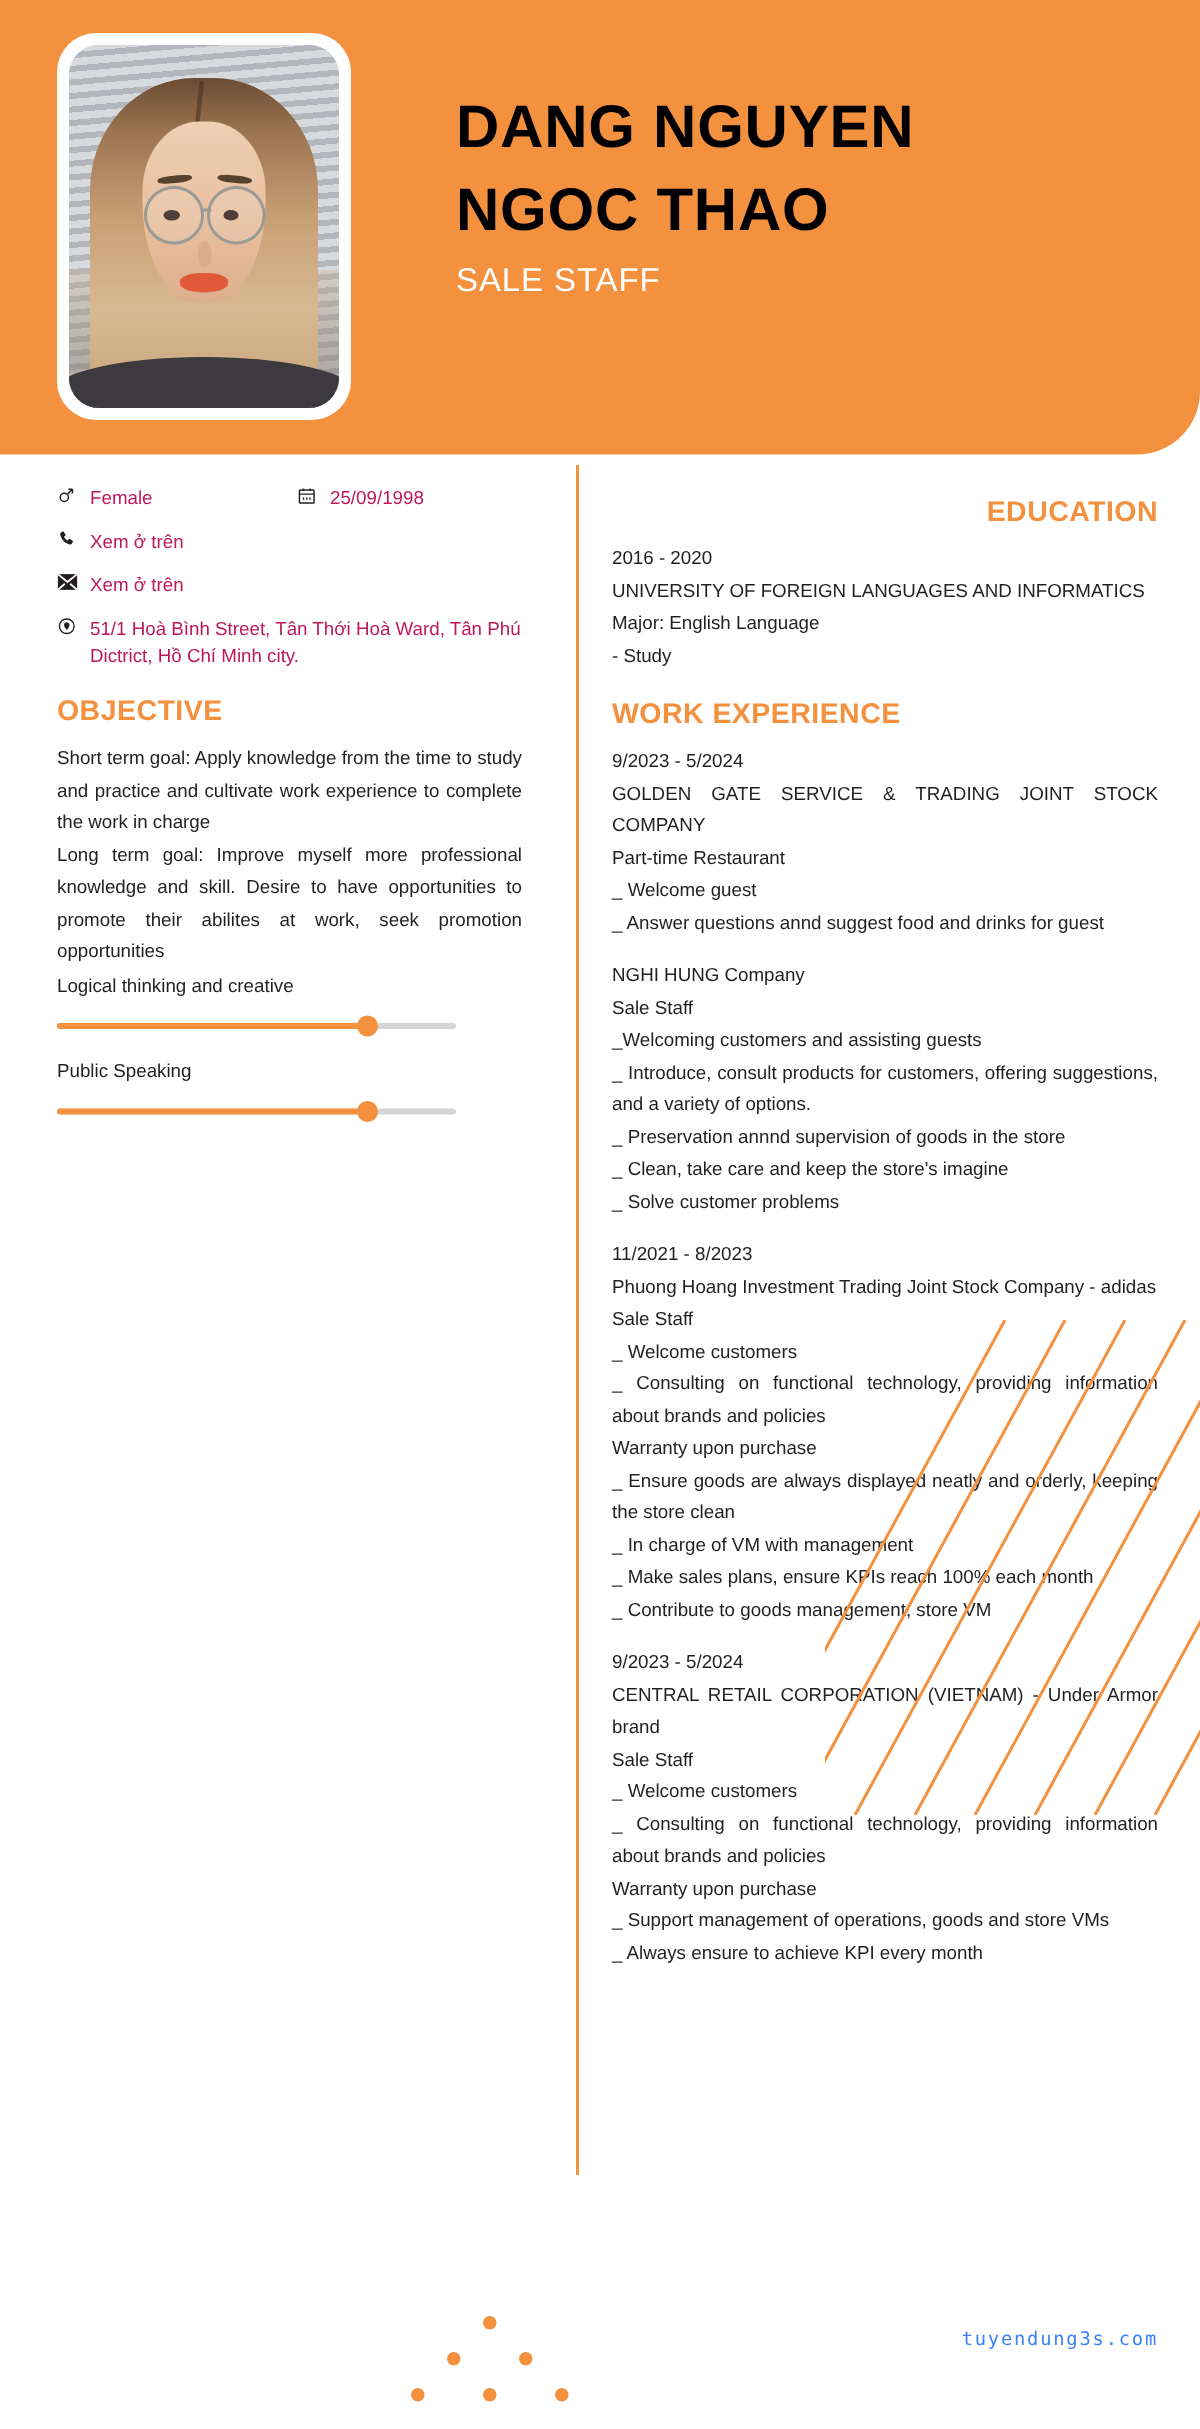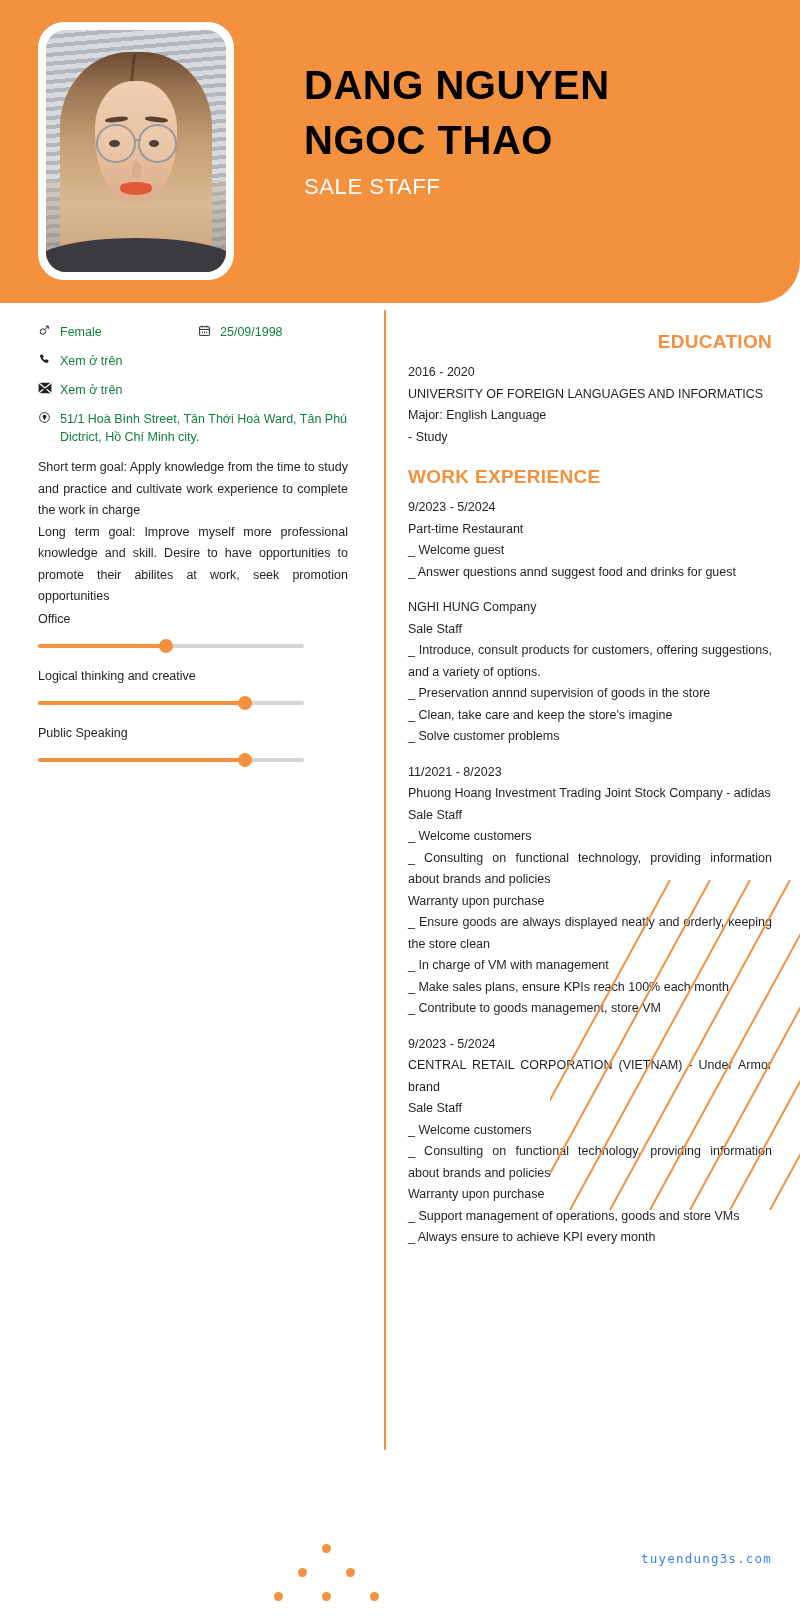--- a/index.html
+++ b/index.html
@@ -151,21 +151,21 @@
   }
 
   
   .contact { margin-top: 6px; }
   .crow {
     display: flex;
     align-items: flex-start;
     margin-bottom: 11px;
     font-size: 12.5px;
     line-height: 18px;
-    color: #15803d;
+    color: #be185d;
   }
   .cicon {
     width: 22px; min-width: 22px;
     display: flex; align-items: flex-start; justify-content: flex-start;
     padding-top: 1px;
     color: #231f20;
   }
   .cicon svg { display:block; }
   .crow-pair { display: flex; margin-bottom: 11px; }
   .crow-pair .crow { margin-bottom: 0; }
@@ -358,32 +358,25 @@
           <svg width="13" height="13" viewBox="0 0 24 24" fill="none" stroke="#231f20" stroke-width="1.7">
             <circle cx="12" cy="12" r="9"></circle>
             <path d="M12 7c-1.9 0-3.4 1.5-3.4 3.4 0 2.4 3.4 6 3.4 6s3.4-3.6 3.4-6C15.4 8.5 13.9 7 12 7z" fill="#231f20" stroke="none"></path>
           </svg>
         </span>
         <span class="ctext">51/1 Hoà Bình Street, Tân Thới Hoà Ward, Tân Phú Dictrict, Hồ Chí Minh city.</span>
       </div>
 
     </div>
 
+    <h2 class="sec">OBJECTIVE</h2>
     <p class="body">Short term goal: Apply knowledge from the time to study and practice and cultivate work experience to complete the work in charge</p>
     <p class="body">Long term goal: Improve myself more professional knowledge and skill. Desire to have opportunities to promote their abilites at work, seek promotion opportunities</p>
 
 
-    <div class="skill">
-      <div class="skill-label">Office</div>
-      <div class="bar-wrap">
-        <div class="bar-track"></div>
-        <div class="bar-fill" style="width: 48%;"></div>
-        <div class="bar-knob" style="left: 48%;"></div>
-      </div>
-    </div>
 
     <div class="skill">
       <div class="skill-label">Logical thinking and creative</div>
       <div class="bar-wrap">
         <div class="bar-track"></div>
         <div class="bar-fill" style="width: 78%;"></div>
         <div class="bar-knob" style="left: 78%;"></div>
       </div>
     </div>
 
@@ -405,28 +398,30 @@
       <div class="line">2016 - 2020</div>
       <div class="line justify">UNIVERSITY OF FOREIGN LANGUAGES AND INFORMATICS</div>
       <div class="line">Major: English Language</div>
       <div class="line">- Study</div>
     </div>
 
     <h2 class="sec">WORK EXPERIENCE</h2>
 
     <div class="entry">
       <div class="line">9/2023 - 5/2024</div>
+      <div class="line justify">GOLDEN GATE SERVICE &amp; TRADING JOINT STOCK COMPANY</div>
       <div class="line">Part-time Restaurant</div>
       <div class="line justify">_ Welcome guest</div>
       <div class="line justify">_ Answer questions annd suggest food and drinks for guest</div>
     </div>
 
     <div class="entry">
       <div class="line">NGHI HUNG Company</div>
       <div class="line">Sale Staff</div>
+      <div class="line">_Welcoming customers and assisting guests</div>
       <div class="line justify">_ Introduce, consult products for customers, offering suggestions, and a variety of options.</div>
       <div class="line">_ Preservation annnd supervision of goods in the store</div>
       <div class="line">_ Clean, take care and keep the store's imagine</div>
       <div class="line">_ Solve customer problems</div>
     </div>
 
     <div class="entry">
       <div class="line">11/2021 - 8/2023</div>
       <div class="line">Phuong Hoang Investment Trading Joint Stock Company - adidas</div>
       <div class="line">Sale Staff</div>

